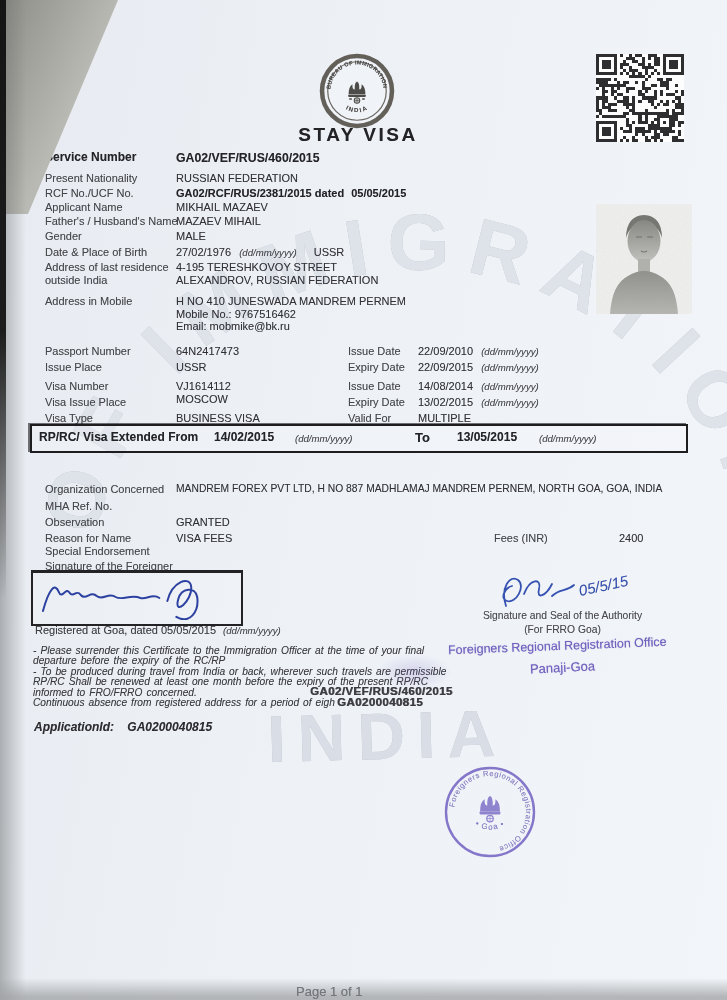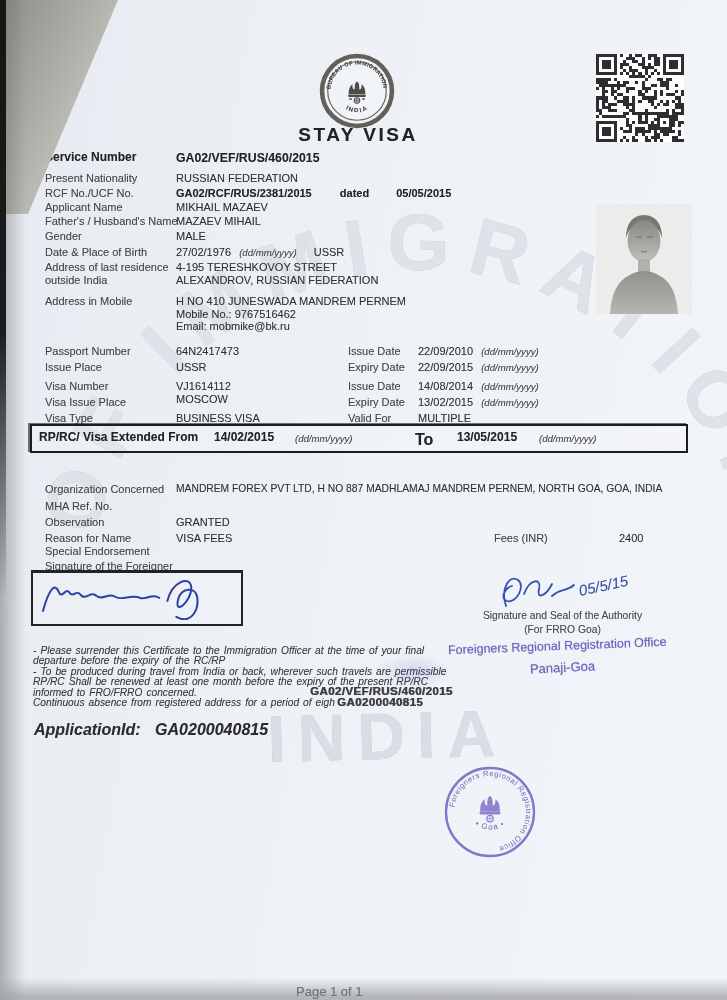--- a/index.html
+++ b/index.html
@@ -25,21 +25,21 @@
     border:2px solid #232326;border-top-width:3px;background:rgba(255,255,255,.12);}
   .instr{position:absolute;left:33px;top:646px;width:436px;font-size:10.2px;
     font-style:italic;color:#3a3a3e;word-spacing:1.2px;}
   .instr div{height:10.4px;line-height:10.4px;white-space:nowrap;}
   .ovp{position:absolute;font-weight:bold;font-size:11.5px;letter-spacing:.4px;
     color:#3b3b41;text-shadow:.6px 0 0 rgba(59,59,65,.8);}
   .stampline{position:absolute;color:var(--stamp-purple,#5b49b5);opacity:.85;
     text-shadow:0 0 .9px rgba(91,73,181,.65);white-space:nowrap;}
   .authline{position:absolute;left:470px;width:185px;text-align:center;
     font-size:10.3px;color:#4a4a4e;}
-  .appid{position:absolute;left:34px;top:721px;font-size:16px;font-weight:bold;
+  .appid{position:absolute;left:34px;top:721px;font-size:12px;font-weight:bold;
     font-style:italic;color:#2c2c30;}
   .footer{position:absolute;left:296px;top:985px;font-size:13px;color:#73767a;z-index:8;}
   
   .corner-tri{position:absolute;left:0;top:0;width:120px;height:216px;z-index:6;
     background:linear-gradient(115deg,#8d8d87 0%,#b9b9b3 55%,#c9c9c3 100%);
     clip-path:polygon(0 0,118px 0,28px 214px,0 214px);}
   .edge-left-dark{position:absolute;left:0;top:0;width:6px;height:600px;z-index:7;
     background:linear-gradient(#151515 0%,#1c1c1c 55%,rgba(28,28,28,0) 100%);}
   .edge-left-soft{position:absolute;left:0;top:0;width:26px;height:1000px;z-index:6;
     background:linear-gradient(90deg,rgba(110,112,112,.5),rgba(110,112,112,0));pointer-events:none;}
@@ -432,22 +432,22 @@
 
   <div class="lbl b z2" style="top:151px;font-size:12px">Service Number</div>
   <div class="val b z2" style="top:151px;font-size:12.3px">GA02/VEF/RUS/460/2015</div>
 
   <div class="lbl z2" style="top:172px">Present Nationality</div>
   <div class="val z2" style="top:172px">RUSSIAN FEDERATION</div>
 
   <div class="lbl z2" style="top:187px">RCF No./UCF No.</div>
   <div class="val z2" style="top:187px">
     <span class="b">GA02/RCF/RUS/2381/2015</span>
-    <span class="b" style="margin-left:25px">dated</span>
-    <span class="b" style="margin-left:24px">05/05/2015</span>
+    <span class="b" style="margin-left:0">dated</span>
+    <span class="b" style="margin-left:4px">05/05/2015</span>
   </div>
 
   <div class="lbl z2" style="top:201px">Applicant Name</div>
   <div class="val z2" style="top:201px">MIKHAIL MAZAEV</div>
 
   <div class="lbl z2" style="top:215px">Father's / Husband's Name</div>
   <div class="val z2" style="top:215px">MAZAEV MIHAIL</div>
 
   <div class="lbl z2" style="top:230px">Gender</div>
   <div class="val z2" style="top:230px">MALE</div>
@@ -506,21 +506,21 @@
 
   <div class="lbl z2" style="top:412px">Visa Type</div>
   <div class="val z2" style="top:412px">BUSINESS VISA</div>
   <div class="rlbl z2" style="top:412px">Valid For</div>
   <div class="rval z2" style="top:412px">MULTIPLE</div>
 
   <div class="extbox z2">
     <span class="b" style="left:7px;font-size:12px">RP/RC/ Visa Extended From</span>
     <span class="b" style="left:182px;font-size:12px">14/02/2015</span>
     <span class="fmt" style="left:263px;top:7px">(dd/mm/yyyy)</span>
-    <span class="b" style="left:383px;font-size:16px">To</span>
+    <span class="b" style="left:383px;font-size:13px">To</span>
     <span class="b" style="left:425px;font-size:12px">13/05/2015</span>
     <span class="fmt" style="left:507px;top:7px">(dd/mm/yyyy)</span>
   </div>
 
 
   <div class="lbl z2" style="top:483px">Organization Concerned</div>
   <div class="val z2" style="top:483px;font-size:10.3px;width:516px">MANDREM FOREX PVT LTD, H NO 887 MADHLAMAJ MANDREM PERNEM, NORTH GOA, GOA, INDIA</div>
 
   <div class="lbl z2" style="top:500px">MHA Ref. No.</div>
 
@@ -537,20 +537,24 @@
 
   <div class="sigbox z2">
     <svg width="204" height="47" viewBox="0 0 205 47">
       <g fill="none" stroke="#2c41a0" stroke-width="2" stroke-linecap="round">
         <path d="M10,38 C16,16 22,9 26,19 C29,27 33,13 37,20 C40,25 44,16 48,22 C53,28 58,17 64,23 C70,28 76,19 83,24 C90,28 98,21 108,25 C114,27 120,20 127,25"></path>
         <path d="M135,28 C140,8 158,2 159,14 C160,28 141,44 146,26 C149,15 163,13 165,24 C167,38 158,52 144,44"></path>
       </g>
     </svg>
   </div>
 
+  <div class="abs z2" style="left:35px;top:624px;font-size:11px;color:#3c3c40">
+    <span>Registered at Goa, dated 05/05/2015</span>
+    <span class="fmt" style="margin-left:4px">(dd/mm/yyyy)</span>
+  </div>
 
   <svg class="abs z3" style="left:492px;top:568px" width="165" height="48" viewBox="0 0 165 48">
     <g stroke="#3551b2" stroke-width="1.8" fill="none" stroke-linecap="round">
       <path d="M14,38 C8,20 18,6 26,12 C34,18 24,36 15,33 C8,31 12,20 20,18"></path>
       <path d="M32,26 C38,10 50,10 47,21 C44,32 54,28 60,16"></path>
       <path d="M60,28 C68,20 74,24 82,17"></path>
     </g>
     <text x="88" y="28" font-size="15" fill="#3551b2" font-style="italic" transform="rotate(-12 88 28)">05/5/15</text>
   </svg>
   <div class="authline z2" style="top:610px">Signature and Seal of the Authority</div>

